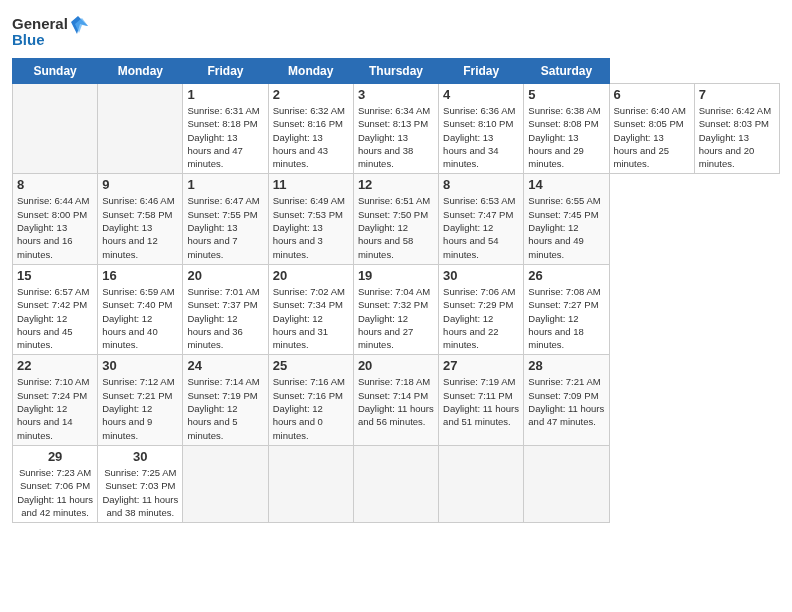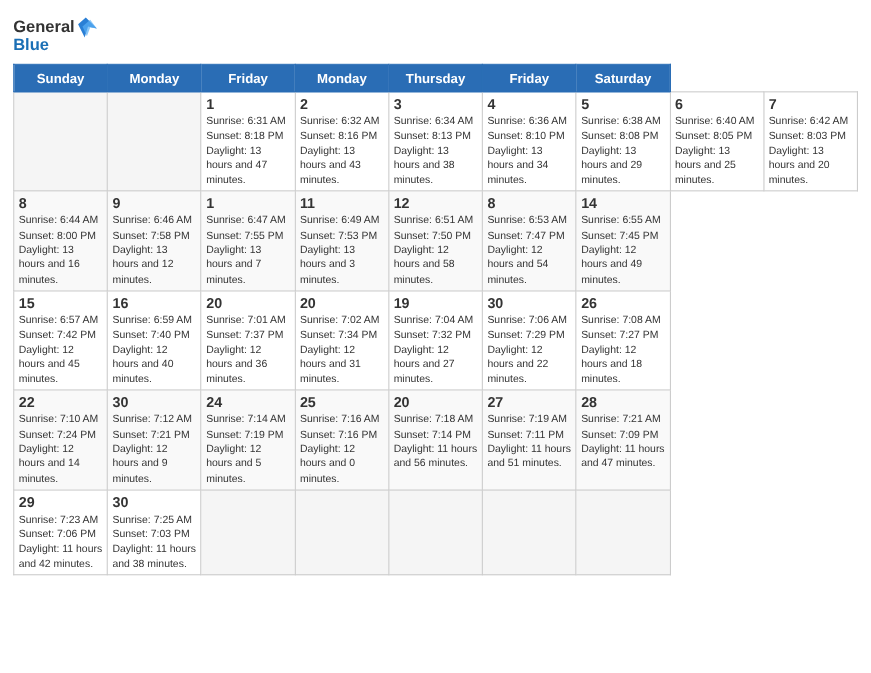--- a/index.html
+++ b/index.html
@@ -74,20 +74,21 @@
       display: block;
       margin-bottom: 2px;
     }
     .day-info {
       font-size: 9.5px;
       color: #333;
       line-height: 1.4;
     }
     .last-row td {
       height: 68px;
+      text-align: center;
     }
   </style>
 </head>
 <body>
 
 <div class="page">
   <div class="header">
     <div class="logo">
     <svg width="80" height="38" viewBox="0 0 80 38">
       <text x="0" y="17" font-size="15" font-weight="bold" fill="#333" font-family="Arial,sans-serif">General</text>

